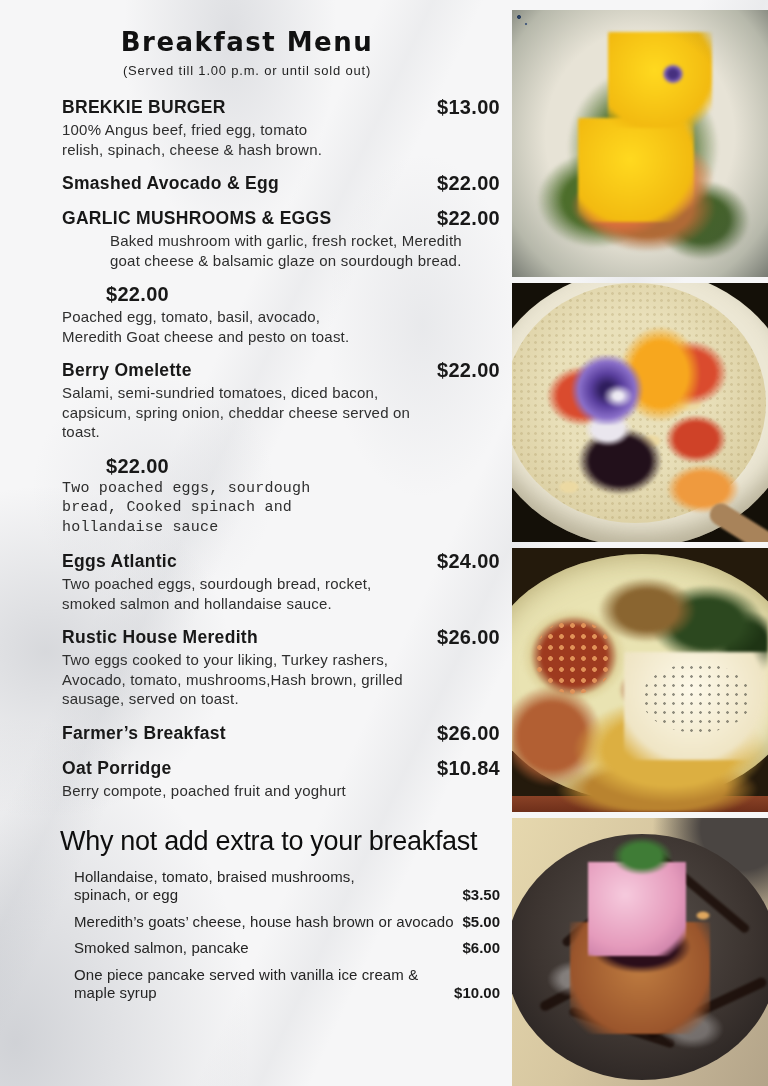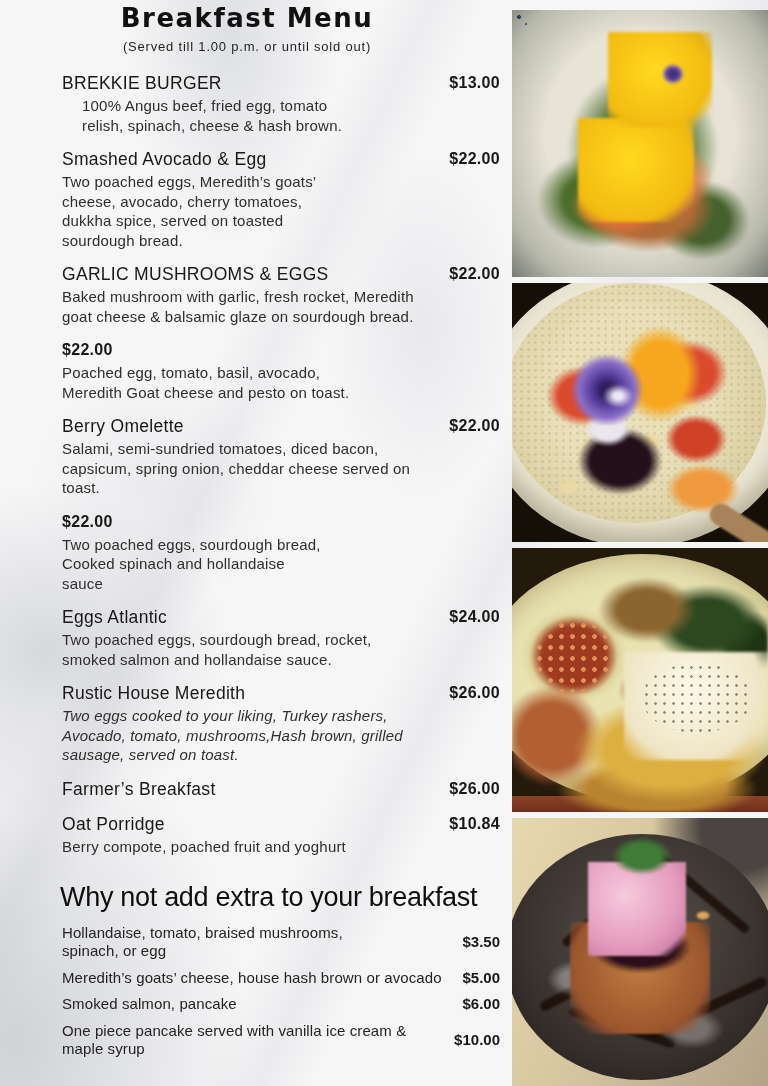--- a/index.html
+++ b/index.html
@@ -14,49 +14,49 @@
       radial-gradient(ellipse at 2% 96%, rgba(120,126,138,0.30), transparent 22%),
       radial-gradient(ellipse at 30% 3%, rgba(150,155,165,0.25), transparent 14%),
       radial-gradient(ellipse at 55% 30%, rgba(160,165,175,0.16), transparent 16%),
       radial-gradient(ellipse at 20% 45%, rgba(160,165,175,0.14), transparent 14%),
       linear-gradient(115deg, transparent 30%, rgba(150,155,165,0.10) 34%, transparent 38%, transparent 55%, rgba(150,155,165,0.12) 60%, transparent 64%);
   }
 
   
   .left-col {
     position:absolute; left:0; top:0; width:512px; height:805px;
-    padding:2px 12px 0 62px;
+    padding:26px 12px 0 62px;
   }
   .header { width:438px; margin-left:-34px; text-align:center; }
   .page-title {
     font-family:"DejaVu Sans","Liberation Sans",sans-serif;
     font-size:26px; font-weight:700; letter-spacing:1.5px; color:#111;
     line-height:1.25;
   }
   .page-subtitle {
     margin-top:4px; font-size:13px; letter-spacing:0.8px; color:#1f1f1f;
     line-height:1.3;
   }
 
   .menu-list { margin-top:17px; }
   .item { margin-bottom:13px; }
   .item-head { display:flex; justify-content:space-between; align-items:flex-start; margin-bottom:2px; }
-  .item-name { font-size:17.5px; font-weight:400; color:#181818; letter-spacing:0.3px; line-height:22px; }
-  .item-price { font-size:16px; font-weight:700; color:#181818; line-height:22px; letter-spacing:0.3px; }
+  .item-name { font-size:17.5px; font-weight:700; color:#181818; letter-spacing:0.3px; line-height:22px; }
+  .item-price { font-size:20px; font-weight:700; color:#181818; line-height:22px; letter-spacing:0.3px;margin-left:44px; }
   .item-desc { font-size:15px; color:#2e2e2e; line-height:19.5px; letter-spacing:0.2px; }
 
-  .d1{max-width:265px;margin-left:20px;} .d2{max-width:272px;} .d3{max-width:372px;} .d4{max-width:292px;}
-  .d5{max-width:362px;} .d6{max-width:267px;} .d7{max-width:322px;} .d8{max-width:362px;font-style:italic;}
+  .d1{max-width:265px;} .d2{max-width:272px;} .d3{max-width:372px;margin-left:48px;} .d4{max-width:292px;}
+  .d5{max-width:362px;} .d6{max-width:267px;font-family:Liberation Mono, monospace;} .d7{max-width:322px;} .d8{max-width:362px;}
   .d9{max-width:282px;} .d10{max-width:438px;}
 
   .extras-heading {
     font-size:27px; font-weight:400; color:#0e0e0e; letter-spacing:-0.3px;
     margin:25px 0 10px -2px; line-height:1.2;
   }
-  .extra-row { display:flex; justify-content:space-between; align-items:center; margin-bottom:8px; }
+  .extra-row { display:flex; justify-content:space-between; align-items:flex-end; margin-bottom:8px;margin-left:12px; }
   .extra-label { font-size:15px; color:#242424; line-height:18.5px; letter-spacing:0.1px; }
   .extra-price { font-size:15px; font-weight:700; color:#181818; line-height:18.5px; }
   .e1{max-width:300px;} .e4{max-width:368px;}
 
   
   .photo { position:absolute; left:512px; width:256px; overflow:hidden; }
   .photo > div { position:absolute; }
   .layer { left:0; top:0; right:0; bottom:0; background-repeat:no-repeat; }
 
   
@@ -221,21 +221,20 @@
           <span class="item-price">$13.00</span>
         </div>
         <div class="item-desc d1">100% Angus beef, fried egg, tomato relish, spinach, cheese &amp; hash brown.</div>
       </div>
 
       <div class="item">
         <div class="item-head">
           <span class="item-name">Smashed Avocado &amp; Egg</span>
           <span class="item-price">$22.00</span>
         </div>
-        <div class="item-desc d2">Two poached eggs, Meredith’s goats’ cheese, avocado, cherry tomatoes, dukkha spice, served on toasted sourdough bread.</div>
       </div>
 
       <div class="item">
         <div class="item-head">
           <span class="item-name">GARLIC MUSHROOMS &amp; EGGS</span>
           <span class="item-price">$22.00</span>
         </div>
         <div class="item-desc d3">Baked mushroom with garlic, fresh rocket, Meredith goat cheese &amp; balsamic glaze on sourdough bread.</div>
       </div>
 

